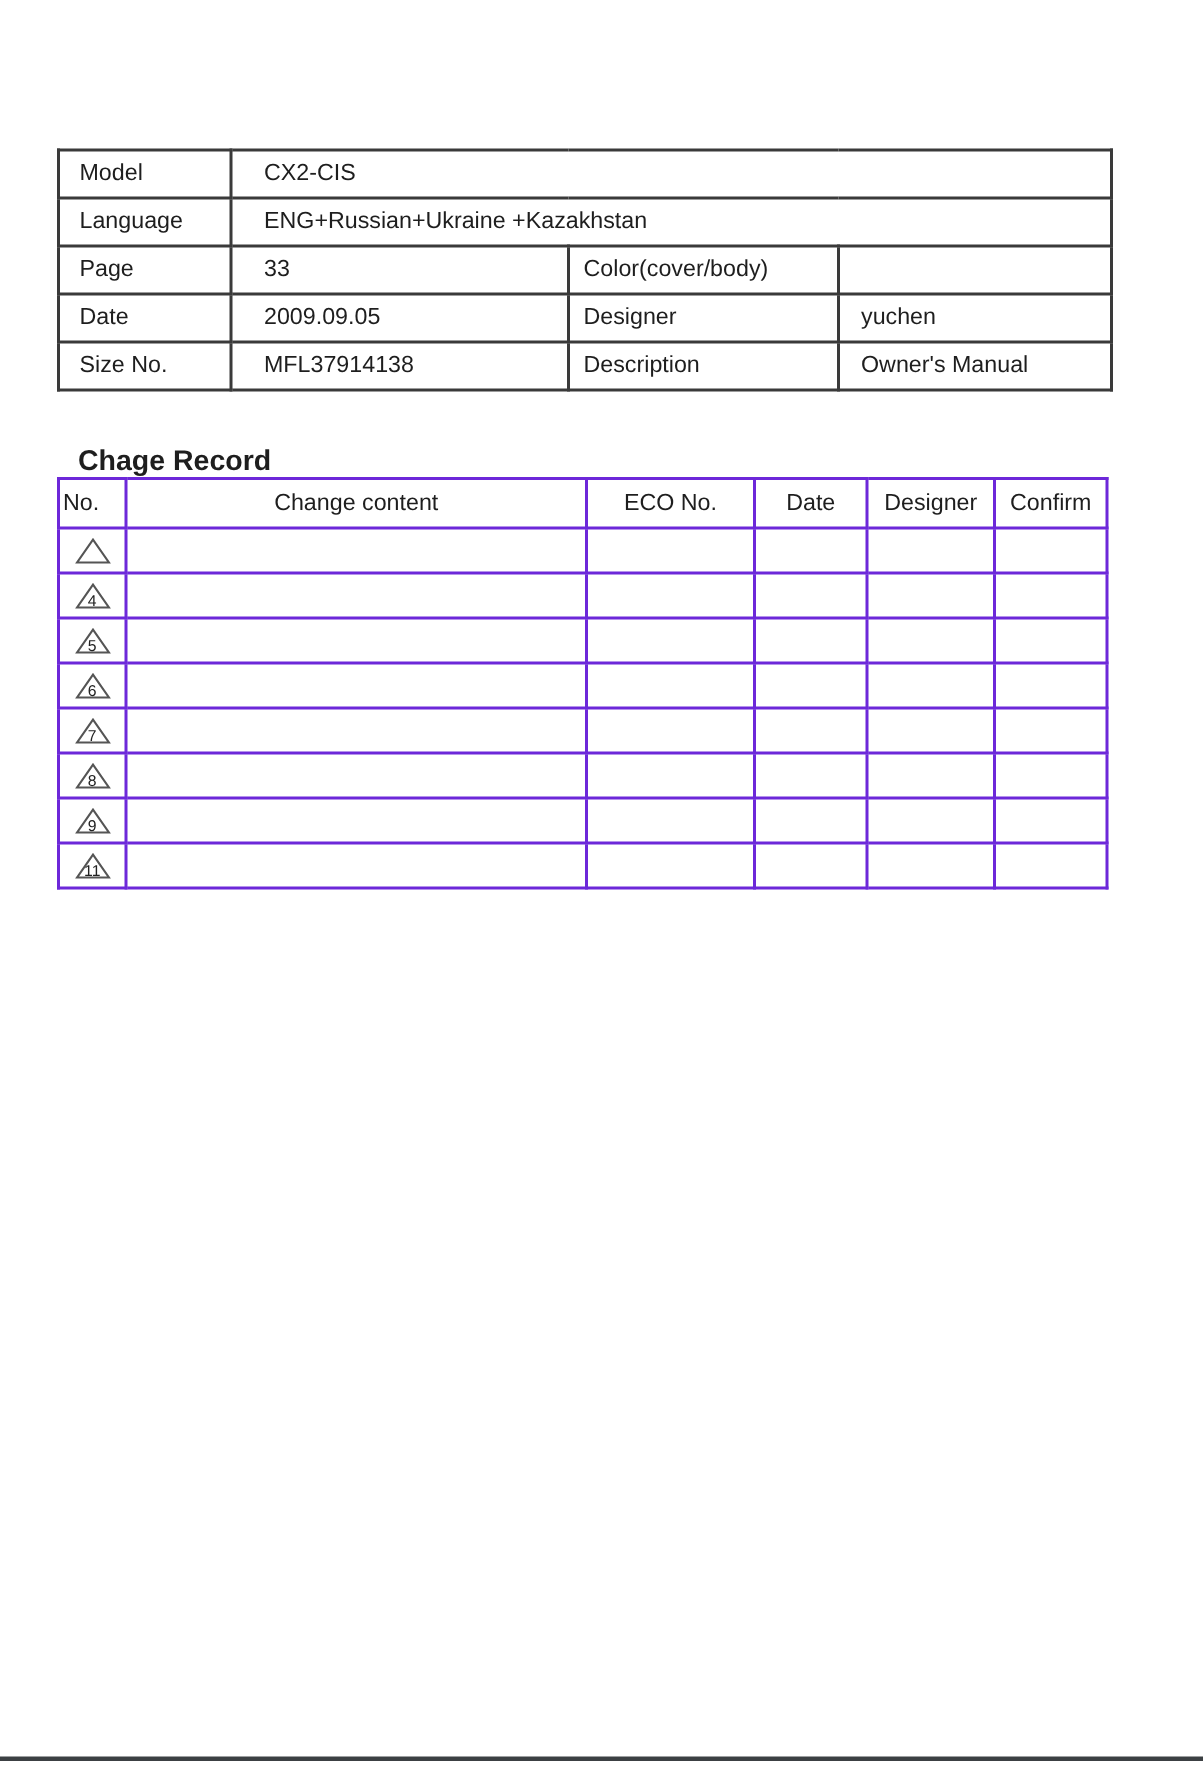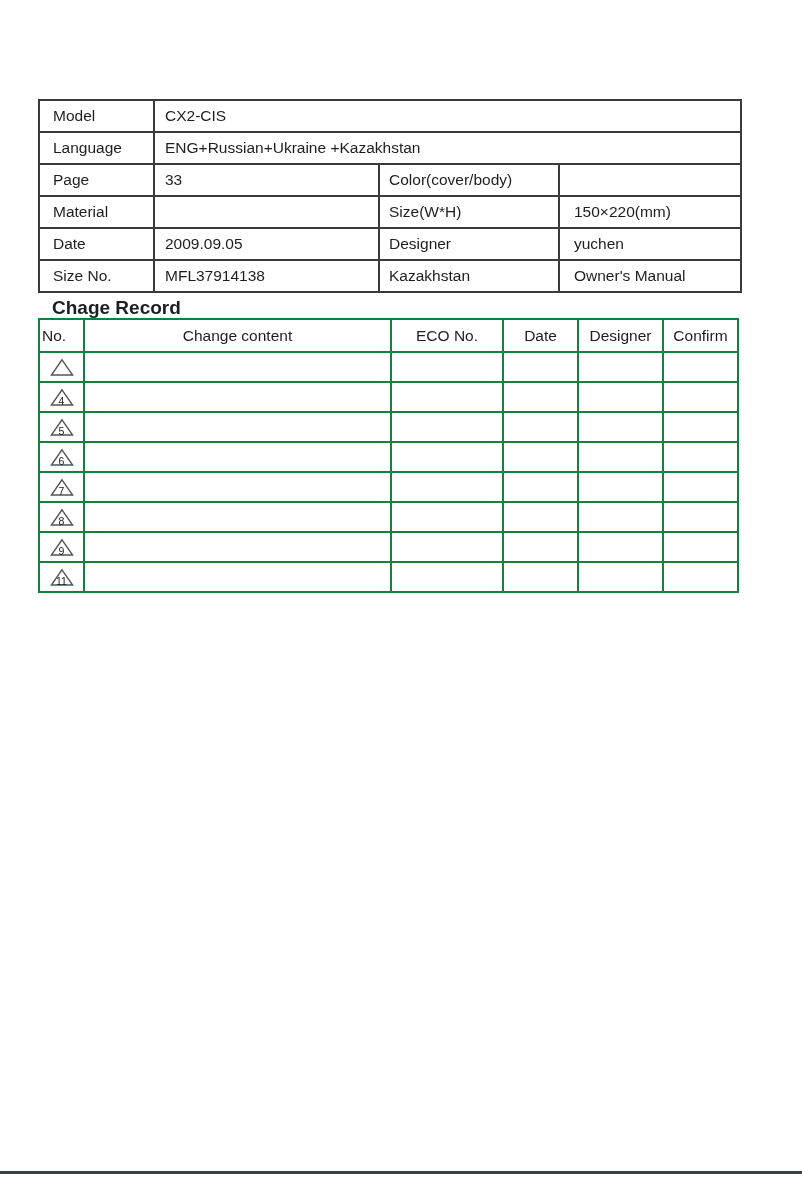--- a/index.html
+++ b/index.html
@@ -28,21 +28,21 @@
     font-size: 15.5px;
   }
   table.spec td {
     border: 2px solid #3a3a3a;
     height: 28px;
     vertical-align: middle;
     white-space: nowrap;
     overflow: hidden;
   }
   table.spec td.lbl  { padding-left: 13px; border-radius: 13px; }
-  table.spec td.val  { padding-left: 10px; }
+  table.spec td.val  { padding-left: 21px; }
   table.spec td.lbl2 { padding-left: 9px; }
   table.spec td.val2 { padding-left: 14px; }
 
   
   .cr-heading {
     position: absolute;
     left: 42px;
     top: 287px;
     margin: 10px;
     font-size: 19px;
@@ -54,21 +54,21 @@
   table.cr {
     position: absolute;
     left: 38px;
     top: 318px;
     width: 699px;
     border-collapse: collapse;
     table-layout: fixed;
     font-size: 15.5px;
   }
   table.cr th, table.cr td {
-    border: 2px solid #15803d;
+    border: 2px solid #6d28d9;
     vertical-align: middle;
     overflow: hidden;
     white-space: nowrap;
   }
   table.cr th {
     height: 29px;
     font-weight: 400;
     text-align: center;
     color: #1e1e1e;
   }
@@ -138,35 +138,29 @@
         <td class="lbl">Language</td>
         <td class="val" colspan="3">ENG+Russian+Ukraine +Kazakhstan</td>
       </tr>
       <tr>
         <td class="lbl">Page</td>
         <td class="val">33</td>
         <td class="lbl2">Color(cover/body)</td>
         <td class="val2"></td>
       </tr>
       <tr>
-        <td class="lbl">Material</td>
-        <td class="val"></td>
-        <td class="lbl2">Size(W*H)</td>
-        <td class="val2">150×220(mm)</td>
-      </tr>
-      <tr>
         <td class="lbl">Date</td>
         <td class="val">2009.09.05</td>
         <td class="lbl2">Designer</td>
         <td class="val2">yuchen</td>
       </tr>
       <tr>
         <td class="lbl">Size No.</td>
         <td class="val">MFL37914138</td>
-        <td class="lbl2">Kazakhstan</td>
+        <td class="lbl2">Description</td>
         <td class="val2">Owner's Manual</td>
       </tr>
     </tbody>
   </table>
 
   <h2 class="cr-heading">Chage Record</h2>
 
   <table class="cr">
     <colgroup>
       <col style="width:45px">

